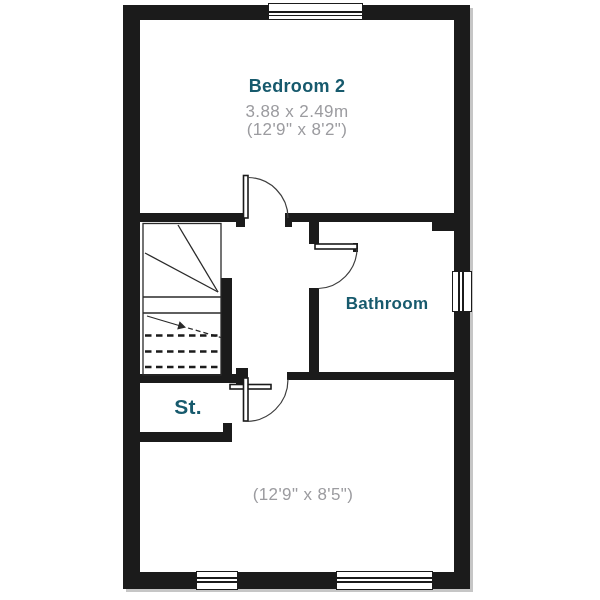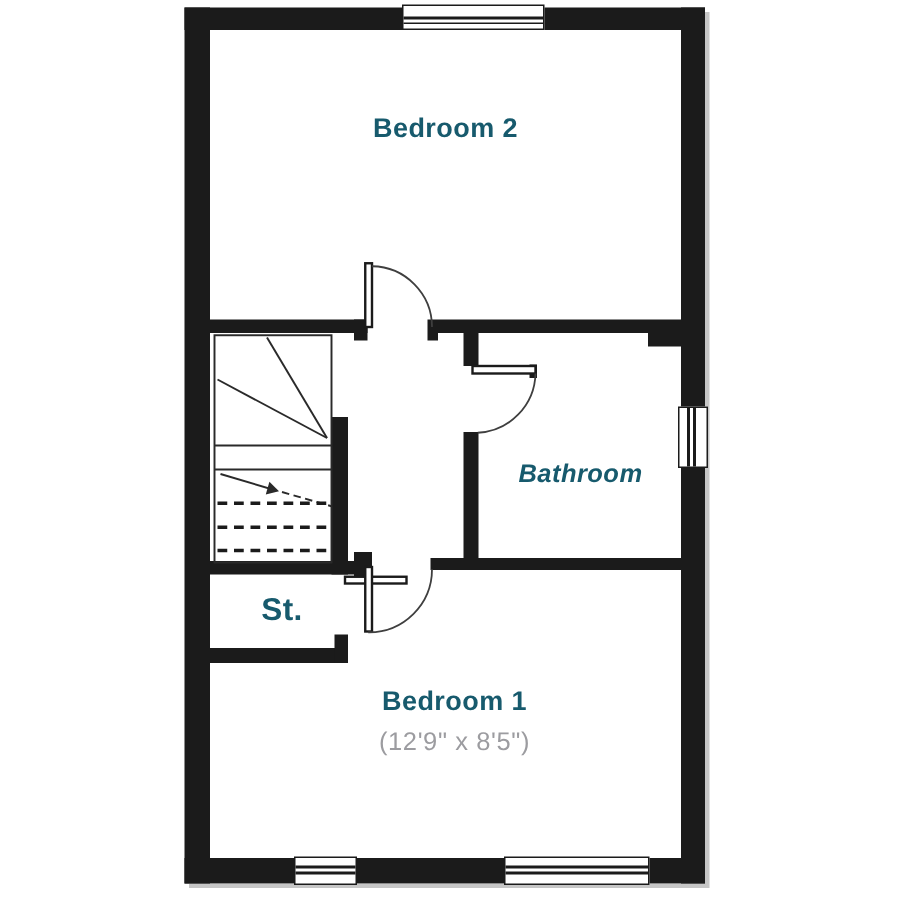--- a/index.html
+++ b/index.html
@@ -101,23 +101,26 @@
     </g>
 
     <g>
       <rect class="door-leaf" x="230" y="384.5" width="41" height="4.5"></rect>
       <rect class="door-leaf" x="243.5" y="378" width="4.5" height="43"></rect>
       <path class="door-arc" d="M 288 379.5 A 42 42 0 0 1 245.5 421.5"></path>
     </g>
   </svg>
 
   <div class="room-name" style="left:297px;top:86px;">Bedroom 2</div>
+  <div class="room-dims" style="left:297px;top:103px;">
+    <div>3.88 x 2.49m</div>
+    <div>(12'9" x 8'2")</div>
+  </div>
 
-  <div class="room-name" style="left:387px;top:316px;font-size:17px;font-style:italic;">Bathroom</div>
+  <div class="room-name" style="left:387px;top:304px;font-size:17px;">Bathroom</div>
 
   <div class="room-name" style="left:188px;top:407px;font-size:21px;">St.</div>
 
-  <div class="room-name" style="left:303px;top:468px;">Bedroom 1</div>
   <div class="room-dims" style="left:303px;top:486px;">
     <div>(12'9" x 8'5")</div>
   </div>
 
 </div>
 
 </body></html>

